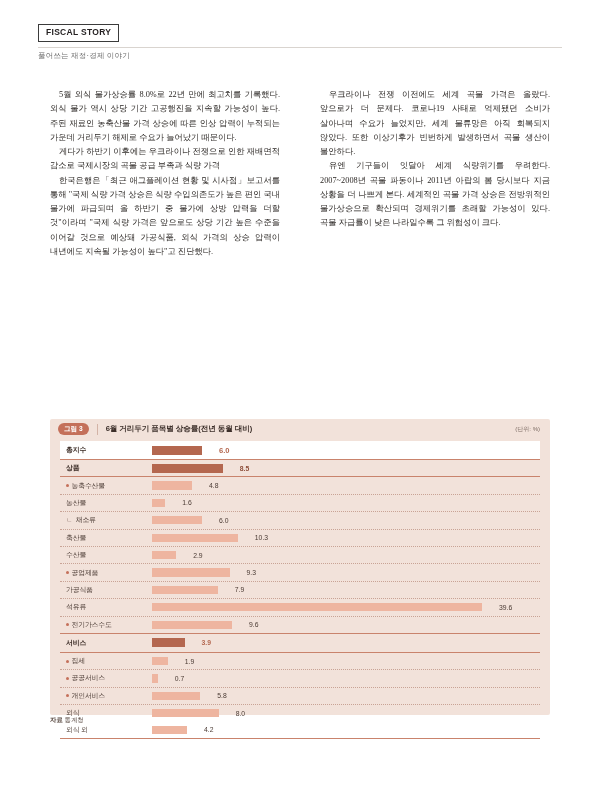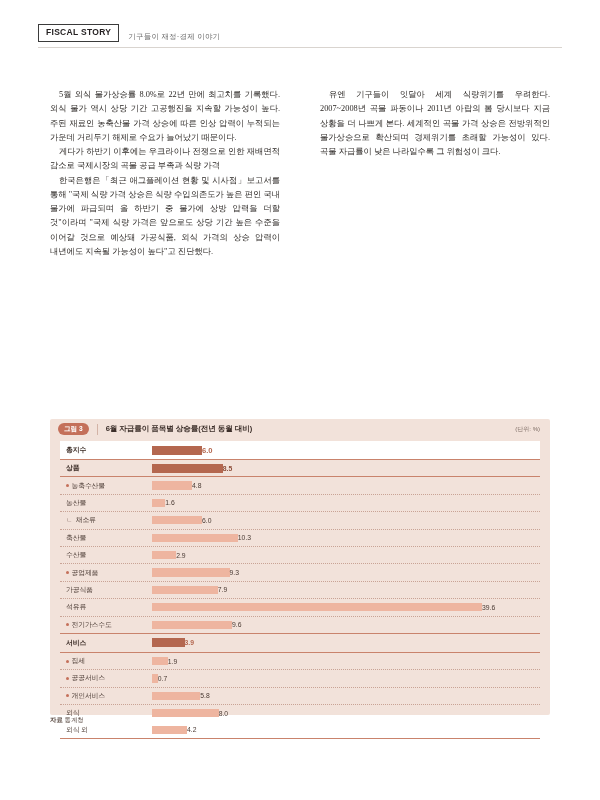--- a/index.html
+++ b/index.html
@@ -12,21 +12,21 @@
     overflow:hidden;
   }
   .page{
     position:absolute;inset:0;
     padding:0;
   }
 
   
   .header{
     position:absolute;left:38px;top:24px;
-    display:flex;align-items:flex-end;gap:9px;
+    display:flex;align-items:flex-start;gap:9px;flex-direction:column;
   }
   .fiscal-badge{
     border:1.2px solid #3b3b3b;
     padding:3px 7px 4px 7px;
     font-family:"Liberation Sans","DejaVu Sans",sans-serif;
     font-weight:bold;font-size:8.5px;
     letter-spacing:.3px;
     color:#231f20;
     line-height:1;
   }
@@ -122,21 +122,21 @@
     display:flex;align-items:center;
   }
   .bar{
     height:8.2px;
     background:#eeb5a0;
     display:block;
   }
   .bar-val{
     font-family:"Liberation Sans","DejaVu Sans",sans-serif;
     font-size:6.8px;color:#4a3a33;
-    margin-left:0;white-space:nowrap;
+    margin-left:17px;white-space:nowrap;
   }
 
   
   .row.total{background:#ffffff;height:18px;}
   .row.total .lbl{font-weight:bold;color:#3a2b25;}
   .row.total .bar{background:#b4674f;height:9px;}
   .row.total .bar-val{color:#b4674f;font-weight:bold;font-size:7.6px;}
 
   .row.goods .lbl{font-weight:bold;color:#3a2b25;}
   .row.goods .bar{background:#b4674f;height:9px;}
@@ -157,40 +157,41 @@
   }
   .fig-source b{font-weight:bold;}
 </style>
 </head>
 <body>
 
 <div class="page">
 
   <div class="header">
     <div class="fiscal-badge">FISCAL STORY</div>
-    <div class="header-sub">기구들이 재정·경제 이야기</div>
+    <div class="header-sub">풀어쓰는 재정·경제 이야기</div>
   </div>
   <div class="header-rule"></div>
 
   <div class="columns">
     <div class="col">
       <p>5월 외식 물가상승률 8.0%로 22년 만에 최고치를 기록했다. 외식 물가 역시 상당 기간 고공행진을 지속할 가능성이 높다. 주된 재료인 농축산물 가격 상승에 따른 인상 압력이 누적되는 가운데 거리두기 해제로 수요가 늘어났기 때문이다.</p>
       <p>게다가 하반기 이후에는 우크라이나 전쟁으로 인한 재배면적 감소로 국제시장의 곡물 공급 부족과 식량 가격</p>
       <p>한국은행은「최근 애그플레이션 현황 및 시사점」보고서를 통해 "국제 식량 가격 상승은 식량 수입의존도가 높은 편인 국내 물가에 파급되며 올 하반기 중 물가에 상방 압력을 더할 것"이라며 "국제 식량 가격은 앞으로도 상당 기간 높은 수준을 이어갈 것으로 예상돼 가공식품, 외식 가격의 상승 압력이 내년에도 지속될 가능성이 높다"고 진단했다.</p>
     </div>
     <div class="col">
+      <p>우크라이나 전쟁 이전에도 세계 곡물 가격은 올랐다. 앞으로가 더 문제다. 코로나19 사태로 억제됐던 소비가 살아나며 수요가 늘었지만, 세계 물류망은 아직 회복되지 않았다. 또한 이상기후가 빈번하게 발생하면서 곡물 생산이 불안하다.</p>
       <p>유엔 기구들이 잇달아 세계 식량위기를 우려한다. 2007~2008년 곡물 파동이나 2011년 아랍의 봄 당시보다 지금 상황을 더 나쁘게 본다. 세계적인 곡물 가격 상승은 전방위적인 물가상승으로 확산되며 경제위기를 초래할 가능성이 있다. 곡물 자급률이 낮은 나라일수록 그 위험성이 크다.</p>
     </div>
   </div>
 
   <div class="figure">
     <div class="fig-head">
       <div class="fig-badge">그림 3</div>
       <div class="fig-divider"></div>
-      <div class="fig-title">6월 자급률이 품목별 상승률(전년 동월 대비)</div>
+      <div class="fig-title">6월 거리두기 품목별 상승률(전년 동월 대비)</div>
       <div class="fig-unit">(단위: %)</div>
     </div>
     <div class="chart" id="chart">
         <div class="row total">
           <div class="lbl">
             <span>총지수</span>
           </div>
           <div class="bar-area">
             <span class="bar" style="width: 50px;"></span>
             <span class="bar-val">6.0</span>

